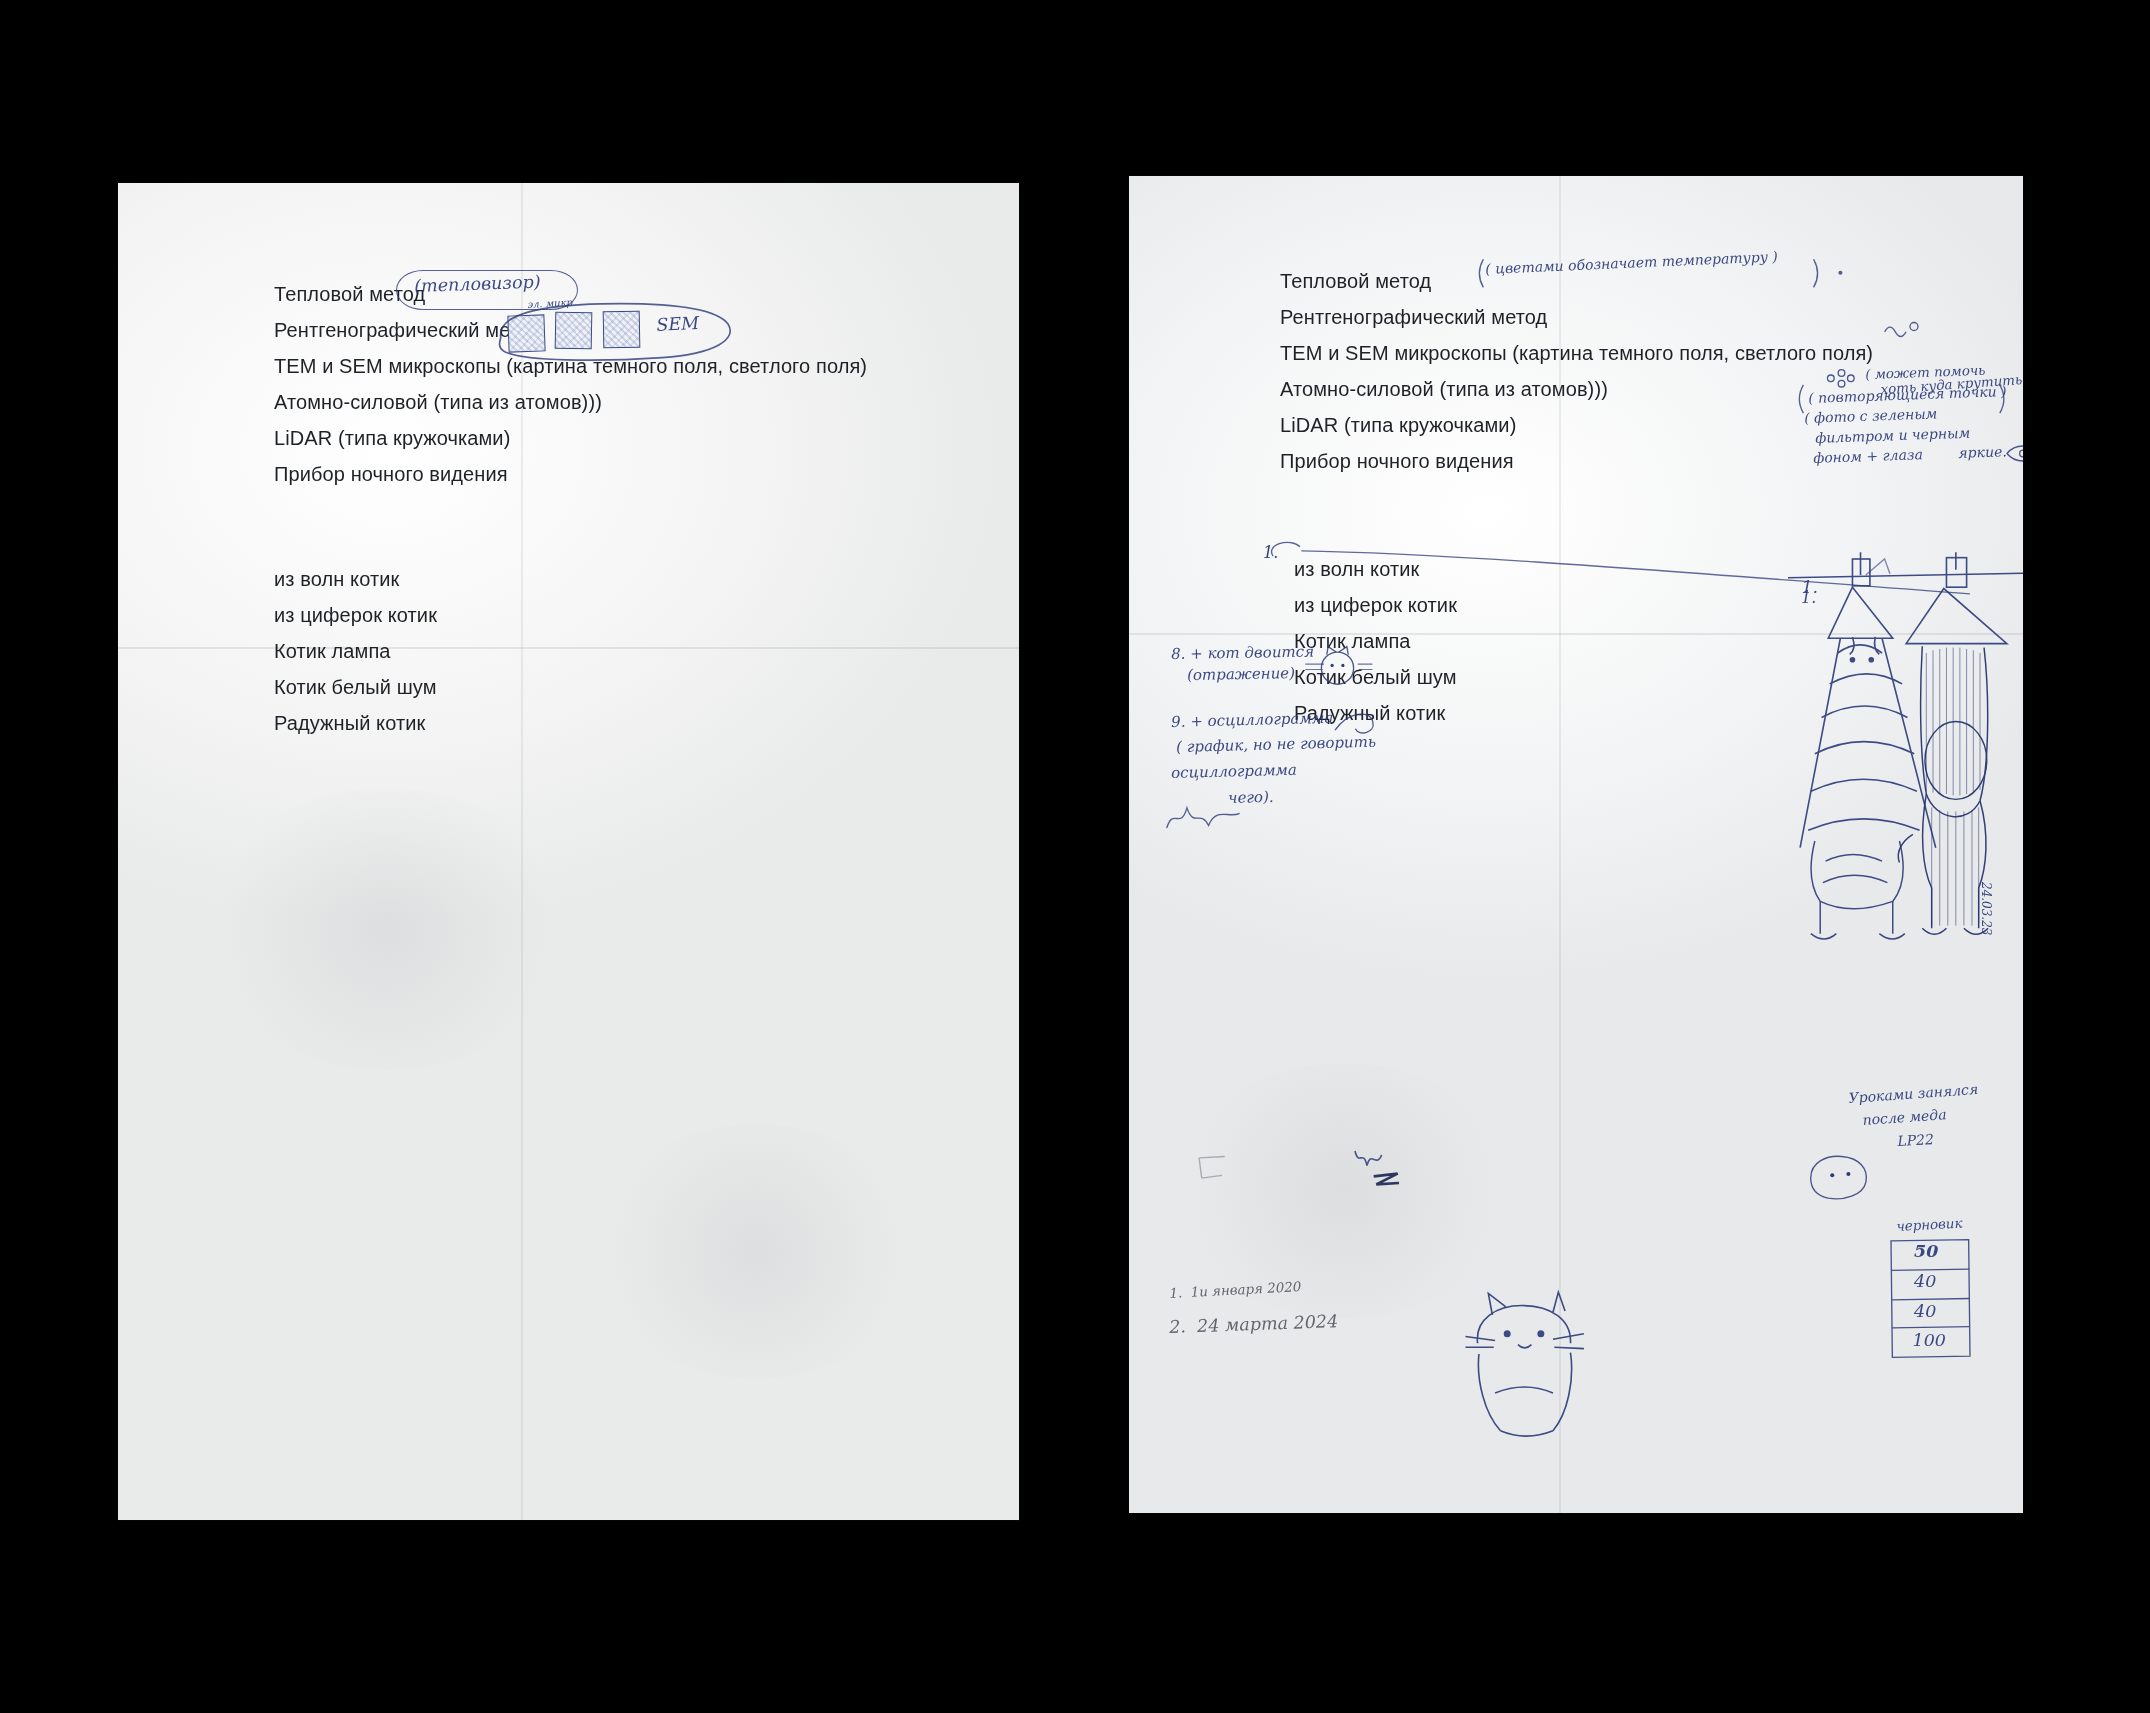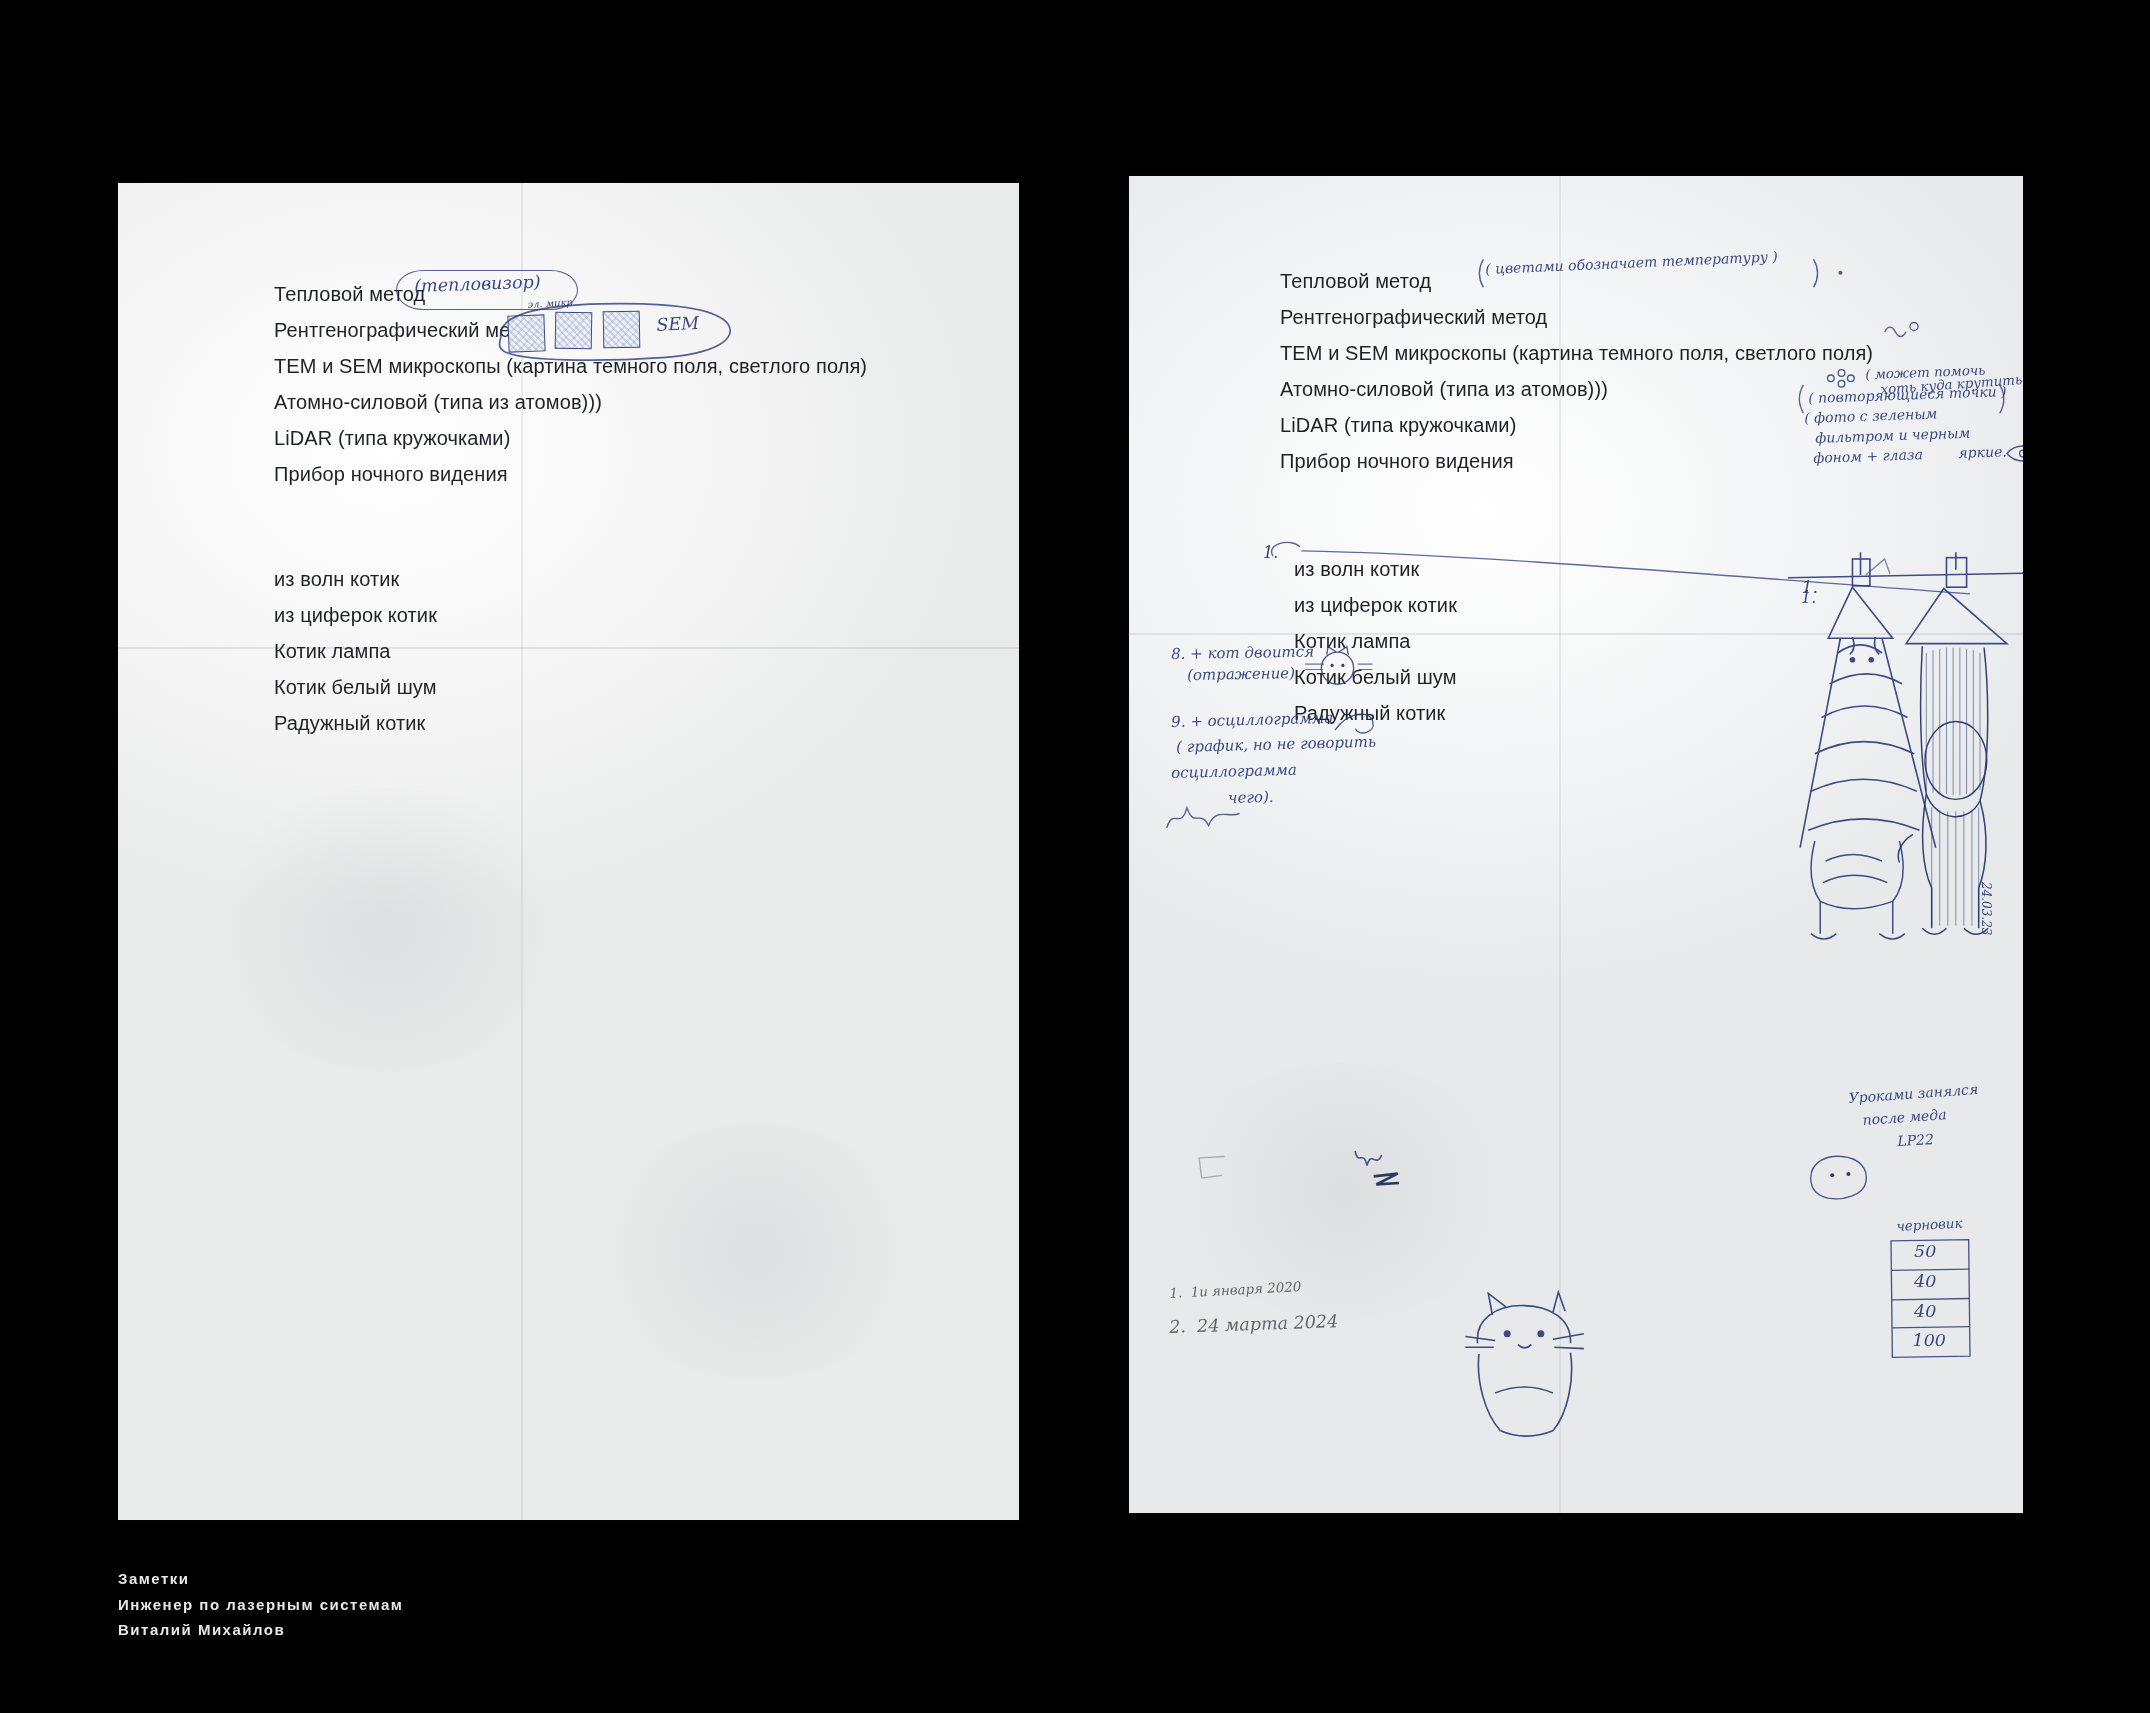--- a/index.html
+++ b/index.html
@@ -368,27 +368,22 @@
     </svg>
 
     <div style="position:absolute; left: 758px; top: 1062px;">
       <div class="ink" style="position:relative; left: 9.4px; top: -20px; font-size: 13.4px; transform: rotate(-3deg);">черновик</div>
       <svg class="draw" style="left:0; top:0;" width="87" height="121" viewBox="0 0 130 180">
         <g stroke="#2b3a7a" stroke-width="2" fill="none" opacity="0.85">
           <path d="M6,4 L122,2 L124,176 L8,178 Z"></path>
           <path d="M7,48 L123,46 M7,92 L123,90 M7,134 L124,132"></path>
         </g>
       </svg>
-      <div class="ink" style="left: 27px; top: 5.4px; font-size: 17.5px;">50</div>
+      <div class="ink" style="left: 27px; top: 5.4px; font-size: 17.5px; font-weight: bold;">50</div>
       <div class="ink" style="left: 27px; top: 35px; font-size: 17.5px;">40</div>
       <div class="ink" style="left: 27px; top: 65px; font-size: 17.5px;">40</div>
       <div class="ink" style="left: 25.5px; top: 94px; font-size: 17.5px;">100</div>
     </div>
   </div>
 
-  <div class="caption">
-    <div>Заметки</div>
-    <div>Инженер  по  лазерным  системам</div>
-    <div>Виталий  Михайлов</div>
-  </div>
 
 </div>
 
 
 </body></html>

